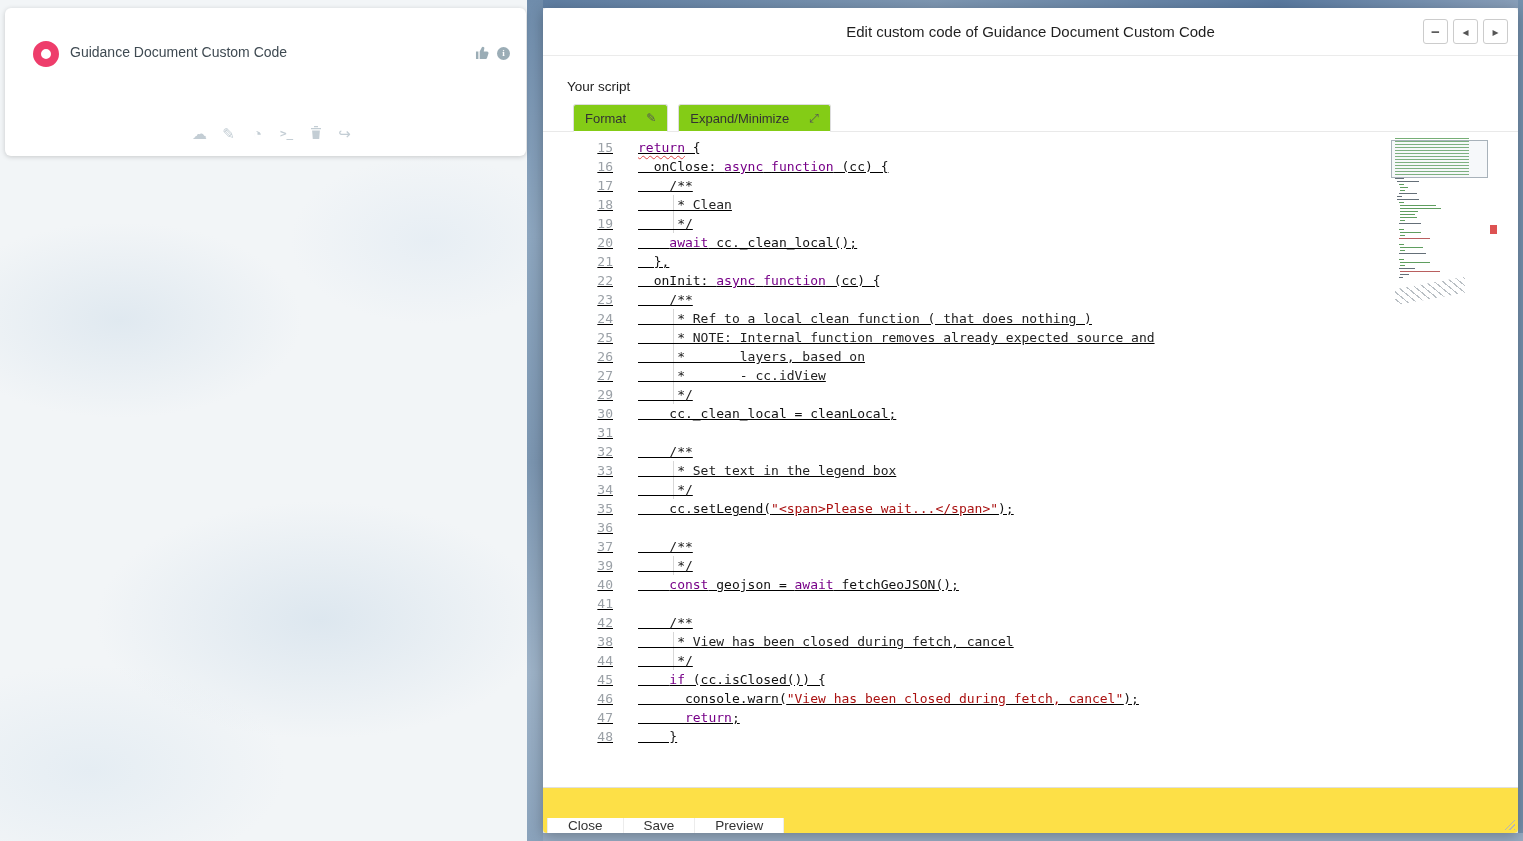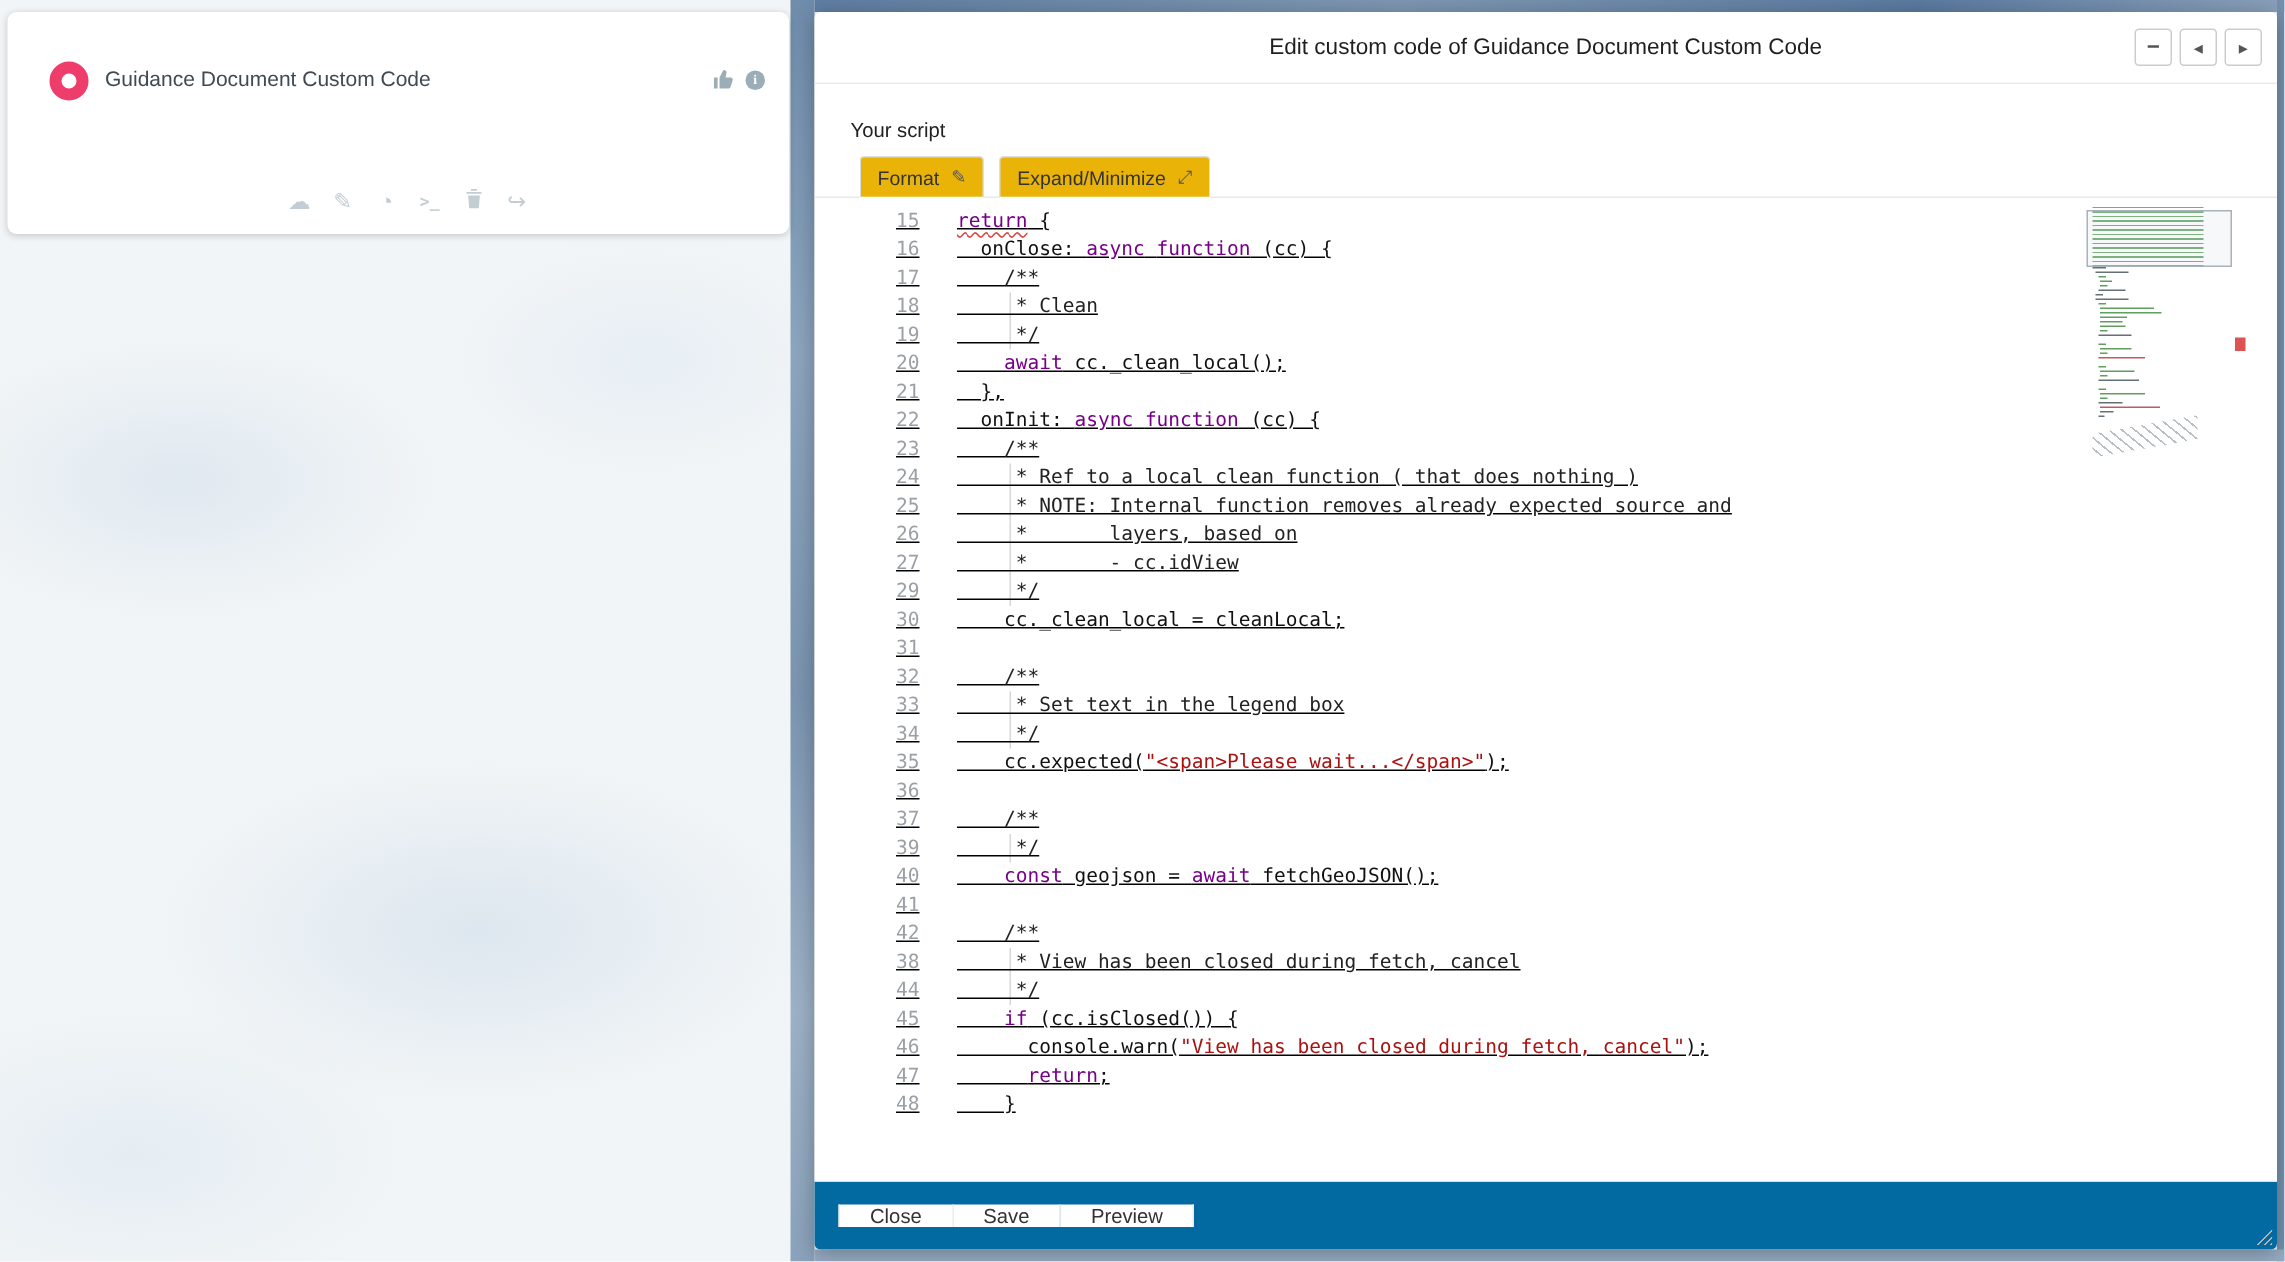--- a/index.html
+++ b/index.html
@@ -40,22 +40,22 @@
     border-radius:4px;box-shadow:0 3px 14px rgba(0,0,0,.28);}
   .modal-header{position:absolute;top:0;left:0;right:0;height:47px;border-bottom:1px solid #ebebeb;}
   .modal-title{line-height:47px;text-align:center;font-weight:normal;font-size:15px;color:#1f1f1f;}
   .header-controls{position:absolute;right:10px;top:11px;display:flex;gap:5px;}
   .hbtn{width:25px;height:25px;border:1px solid #ccc;border-radius:3px;background:#fff;color:#555;
     font-size:12px;display:flex;align-items:center;justify-content:center;padding:0;cursor:pointer;}
   .hbtn.minus{font-size:15px;font-weight:bold;}
   .section-label{position:absolute;top:71px;left:24px;font-size:13.5px;color:#222;}
   .toolbar{position:absolute;top:95px;left:0;right:0;height:29px;padding-left:30px;
     border-bottom:1px solid #e9e9e9;display:flex;gap:10px;align-items:flex-end;box-sizing:border-box;}
-  .tbtn{height:28px;padding:0 11px;background:#eab308;border:1px solid #ddd;border-bottom-color:#fff;
-    border-radius:3px 3px 0 0;font-size:13px;color:#333;display:flex;gap:8px;align-items:center;
+  .tbtn{height:28px;padding:0 11px;background:#84cc16;border:1px solid #ddd;border-bottom-color:#fff;
+    border-radius:3px 3px 0 0;font-size:13px;color:#333;display:flex;gap:20px;align-items:center;
     cursor:pointer;margin-bottom:-1px;font-family:inherit;}
   .tbtn .ic{font-size:12px;color:#555;}
 
   
   .editor{position:absolute;top:124px;bottom:45px;left:40px;right:21px;overflow:hidden;
     font-family:"DejaVu Sans Mono",monospace;font-size:13px;line-height:19px;background:#fff;}
   .code-lines{padding-top:6px;}
   .cm-line{display:flex;height:19px;text-decoration:underline;}
   .ln{width:30px;flex:none;text-align:right;color:#9aa0a6;padding-right:25px;}
   .code{white-space:pre;color:#111;}
@@ -71,21 +71,21 @@
   .mm-viewport{position:absolute;top:2px;left:-4px;right:-3px;height:36px;border:1px solid #a8b2ba;
     background:rgba(180,195,210,.12);z-index:2;}
   .mm-block{height:40px;width:74px;background:repeating-linear-gradient(180deg,#5ea05e 0 1px,rgba(0,0,0,0) 1px 3px);opacity:.85;}
   .mm-row{height:1px;margin-bottom:2px;}
   .mm-diag{height:16px;width:70px;margin-top:5px;opacity:.55;transform:skewY(-10deg);
     background:repeating-linear-gradient(45deg,rgba(0,0,0,0) 0 4px,#7f8a93 4px 5px);}
   .scroll-marker{position:absolute;right:-2px;top:93px;width:9px;height:9px;background:#dd5252;}
 
   
   .modal-footer{position:absolute;bottom:0;left:0;right:0;height:45px;border-top:1px solid #e0e0e0;
-    display:flex;align-items:center;padding-left:16px;background:#0369a1;border-radius:0 0 4px 4px;}
+    display:flex;align-items:flex-end;padding-left:4px;background:#fde047;border-radius:0 0 4px 4px;}
   .fbtn{background:#fff;border:none;border-right:1px solid #ececec;padding:0 20px;font-size:13.5px;
     color:#333;cursor:pointer;font-family:inherit;}
   .fbtn:first-child{border-left:1px solid #ececec;}
   .resize-handle{position:absolute;right:3px;bottom:3px;width:13px;height:13px;cursor:nwse-resize;
     background:repeating-linear-gradient(135deg,rgba(0,0,0,0) 0 2px,#b5b5b5 2px 3px);
     clip-path:polygon(100% 0,100% 100%,0 100%);}
 </style>
 </head>
 <body>
 
@@ -216,21 +216,21 @@
         <div class="cm-line">
           <span class="ln">33</span>
           <span class="code guide"><span class="cmt">     * Set text in the legend box</span></span>
         </div>
         <div class="cm-line">
           <span class="ln">34</span>
           <span class="code guide"><span class="cmt">     */</span></span>
         </div>
         <div class="cm-line">
           <span class="ln">35</span>
-          <span class="code"><span class="pl">    cc.expected(</span><span class="str">"&lt;span&gt;Please wait...&lt;/span&gt;"</span><span class="pl">);</span></span>
+          <span class="code"><span class="pl">    cc.setLegend(</span><span class="str">"&lt;span&gt;Please wait...&lt;/span&gt;"</span><span class="pl">);</span></span>
         </div>
         <div class="cm-line">
           <span class="ln">36</span>
           <span class="code"></span>
         </div>
         <div class="cm-line">
           <span class="ln">37</span>
           <span class="code"><span class="cmt">    /**</span></span>
         </div>
         <div class="cm-line">

